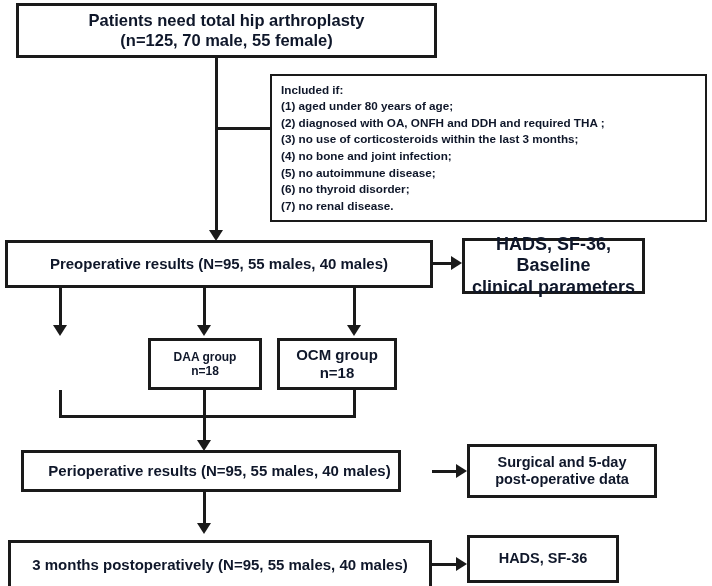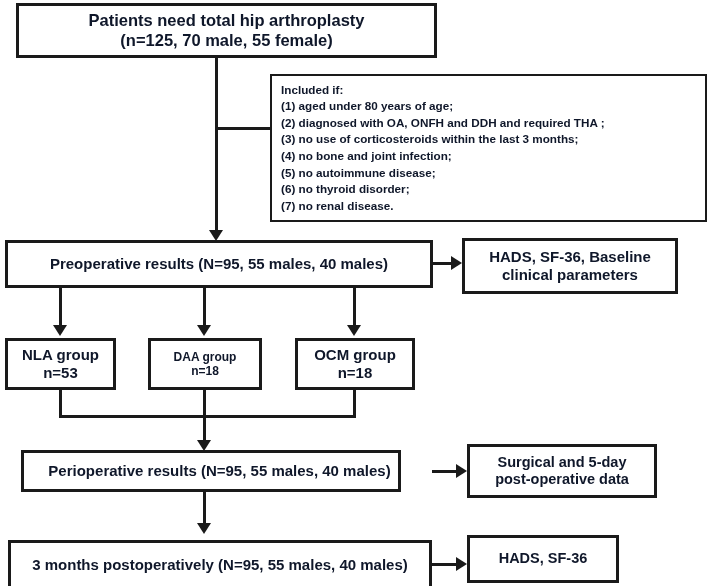--- a/index.html
+++ b/index.html
@@ -52,33 +52,33 @@
   #box-criteria .txt {
     text-align: left;
     padding: 0 0 0 9px;
     width: 100%;
   }
   #box-preop {
     left: 5px; top: 240px; width: 428px; height: 48px;
     font-size: 15px;
   }
   #box-preop-out {
-    left: 462px; top: 238px; width: 216px; height: 56px;
-    font-size: 15px;
+    left: 462px; top: 238px; width: 183px; height: 56px;
+    font-size: 18px;
   }
   #box-nla {
     left: 5px; top: 338px; width: 111px; height: 52px;
     font-size: 15px;
   }
   #box-daa {
     left: 148px; top: 338px; width: 114px; height: 52px;
     font-size: 12px;
   }
   #box-ocm {
-    left: 295px; top: 338px; width: 120px; height: 52px;
+    left: 277px; top: 338px; width: 120px; height: 52px;
     font-size: 15px;
   }
   #box-periop {
     left: 21px; top: 450px; width: 380px; height: 42px;
     font-size: 15px;
     padding-left: 17px;
   }
   #box-periop-out {
     left: 467px; top: 444px; width: 190px; height: 54px;
     font-size: 14.5px;
@@ -139,24 +139,20 @@
 
   <div class="box" id="box-preop">
     <span class="txt">Preoperative results (N=95,  55 males, 40 males)</span>
   </div>
 
   <div class="box" id="box-preop-out">
     <span class="txt">HADS, SF-36, Baseline
 clinical parameters</span>
   </div>
 
-  <div class="box" id="box-nla">
-    <span class="txt">NLA group
-n=53</span>
-  </div>
 
   <div class="box" id="box-daa">
     <span class="txt">DAA group
 n=18</span>
   </div>
 
   <div class="box" id="box-ocm">
     <span class="txt">OCM group
 n=18</span>
   </div>

